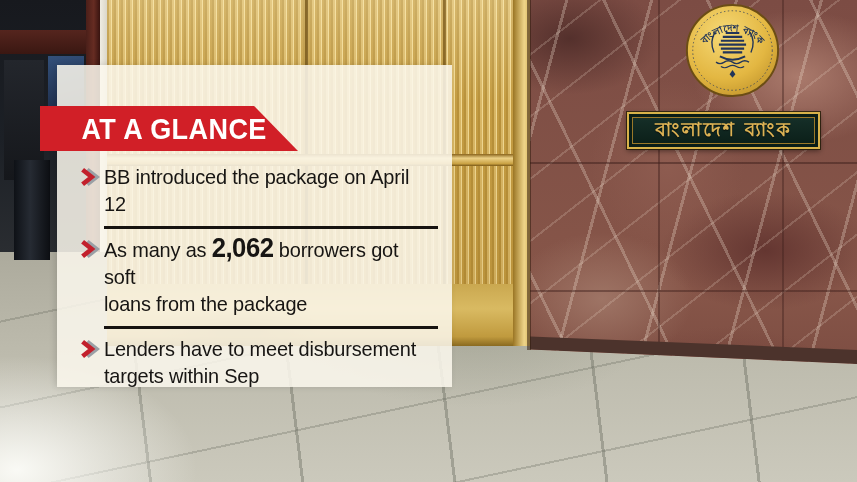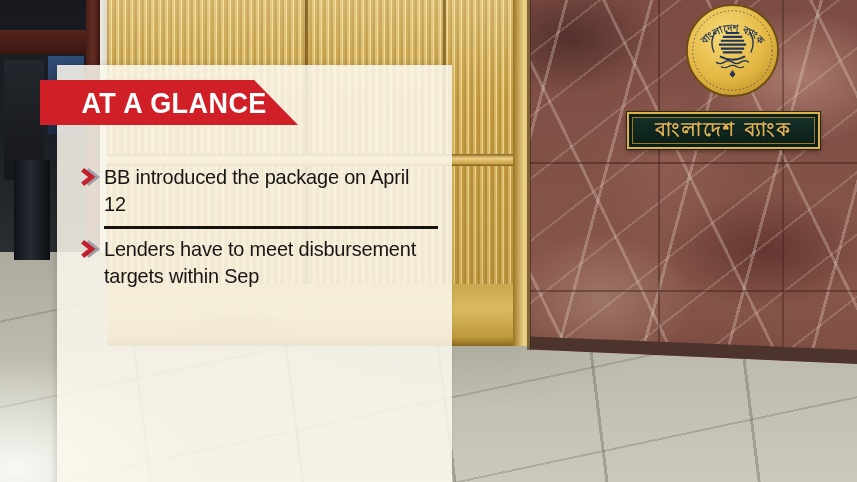--- a/index.html
+++ b/index.html
@@ -99,26 +99,26 @@
     box-shadow:inset 0 0 0 3px #0a1d17, inset 0 0 0 4px #9a7828, 0 2px 5px rgba(0,0,0,0.45), 0 0 0 1px #3a2a14;
     display:flex;align-items:center;justify-content:center;
     color:#dcb254;font-size:19px;font-weight:bold;letter-spacing:2px;
     text-shadow:0 1px 1px rgba(0,0,0,0.6);
     font-family:"DejaVu Sans","Liberation Sans",sans-serif;
     white-space:nowrap;overflow:hidden;
   }
 
   
   .panel{
-    position:absolute;left:57px;top:65px;width:395px;height:417px;
+    position:absolute;left:57px;top:65px;width:395px;height:322px;
     background:rgba(252,248,238,0.86);
     box-shadow:-2px 0 6px rgba(0,0,0,0.12);
   }
   .banner{
-    position:absolute;left:40px;top:80px;width:258px;height:45px;
+    position:absolute;left:40px;top:106px;width:258px;height:45px;
     background:#d11f27;
     clip-path:polygon(0 0,83% 0,100% 100%,0 100%);
     filter:drop-shadow(3px 4px 3px rgba(0,0,0,0.35));
     z-index:12;
     display:flex;align-items:center;
   }
   .banner-label{
     display:inline-block;color:#ffffff;font-weight:800;font-size:30px;
     letter-spacing:0.5px;padding-left:46px;
     transform:scaleX(0.9);transform-origin:left center;
@@ -209,20 +209,29 @@
     <div class="row">
       <svg class="chevron" viewBox="0 0 24 24" width="22" height="22">
         <path d="M10 4 L20 12 L10 20" fill="none" stroke="#9aa0a6" stroke-width="5"></path>
         <path d="M5 4 L15 12 L5 20" fill="none" stroke="#c2202c" stroke-width="5"></path>
       </svg>
       <p class="item-text"><span>BB introduced the package on April 12</span></p>
     </div>
   </li>
 
 
+  <li>
+    <div class="row">
+      <svg class="chevron" viewBox="0 0 24 24" width="22" height="22">
+        <path d="M10 4 L20 12 L10 20" fill="none" stroke="#9aa0a6" stroke-width="5"></path>
+        <path d="M5 4 L15 12 L5 20" fill="none" stroke="#c2202c" stroke-width="5"></path>
+      </svg>
+      <p class="item-text"><span>As many as </span><b class="num">2,062</b><span> borrowers got soft</span><br><span>loans from the package</span></p>
+    </div>
+  </li>
 
   <li>
     <div class="row">
       <svg class="chevron" viewBox="0 0 24 24" width="22" height="22">
         <path d="M10 4 L20 12 L10 20" fill="none" stroke="#9aa0a6" stroke-width="5"></path>
         <path d="M5 4 L15 12 L5 20" fill="none" stroke="#c2202c" stroke-width="5"></path>
       </svg>
       <p class="item-text"><span>Lenders have to meet disbursement</span><br><span>targets within Sep</span></p>
     </div>
   </li>

